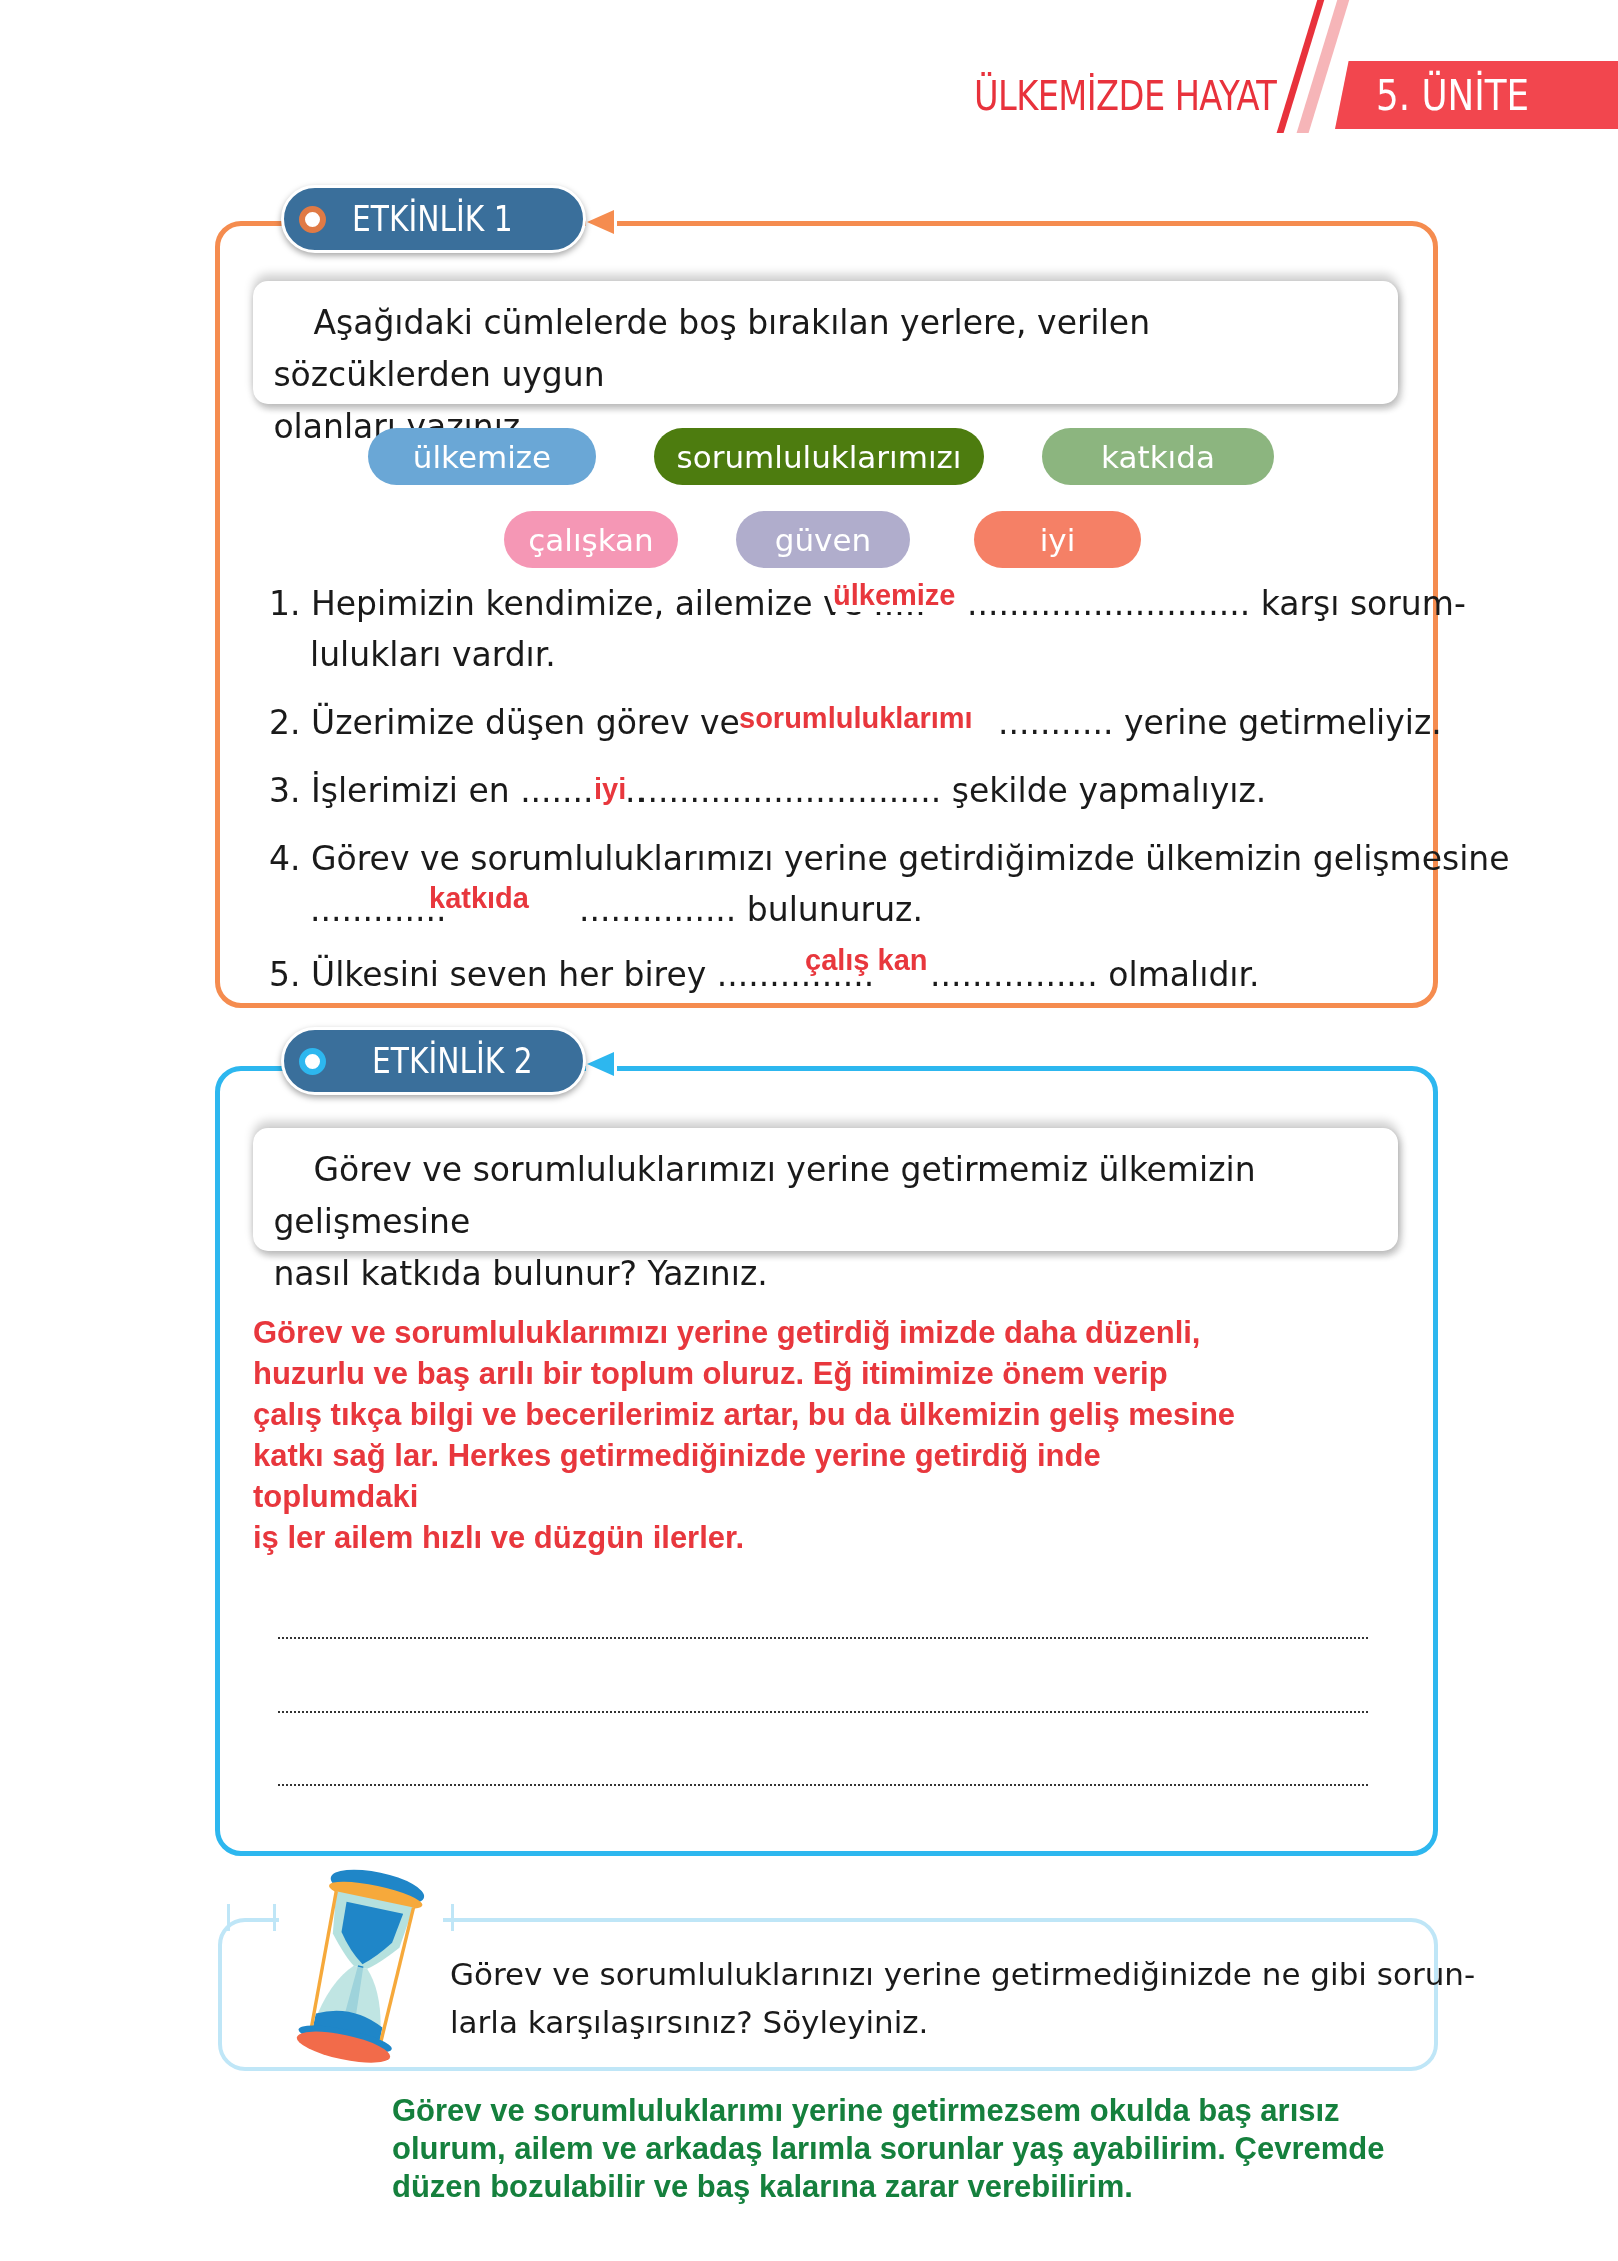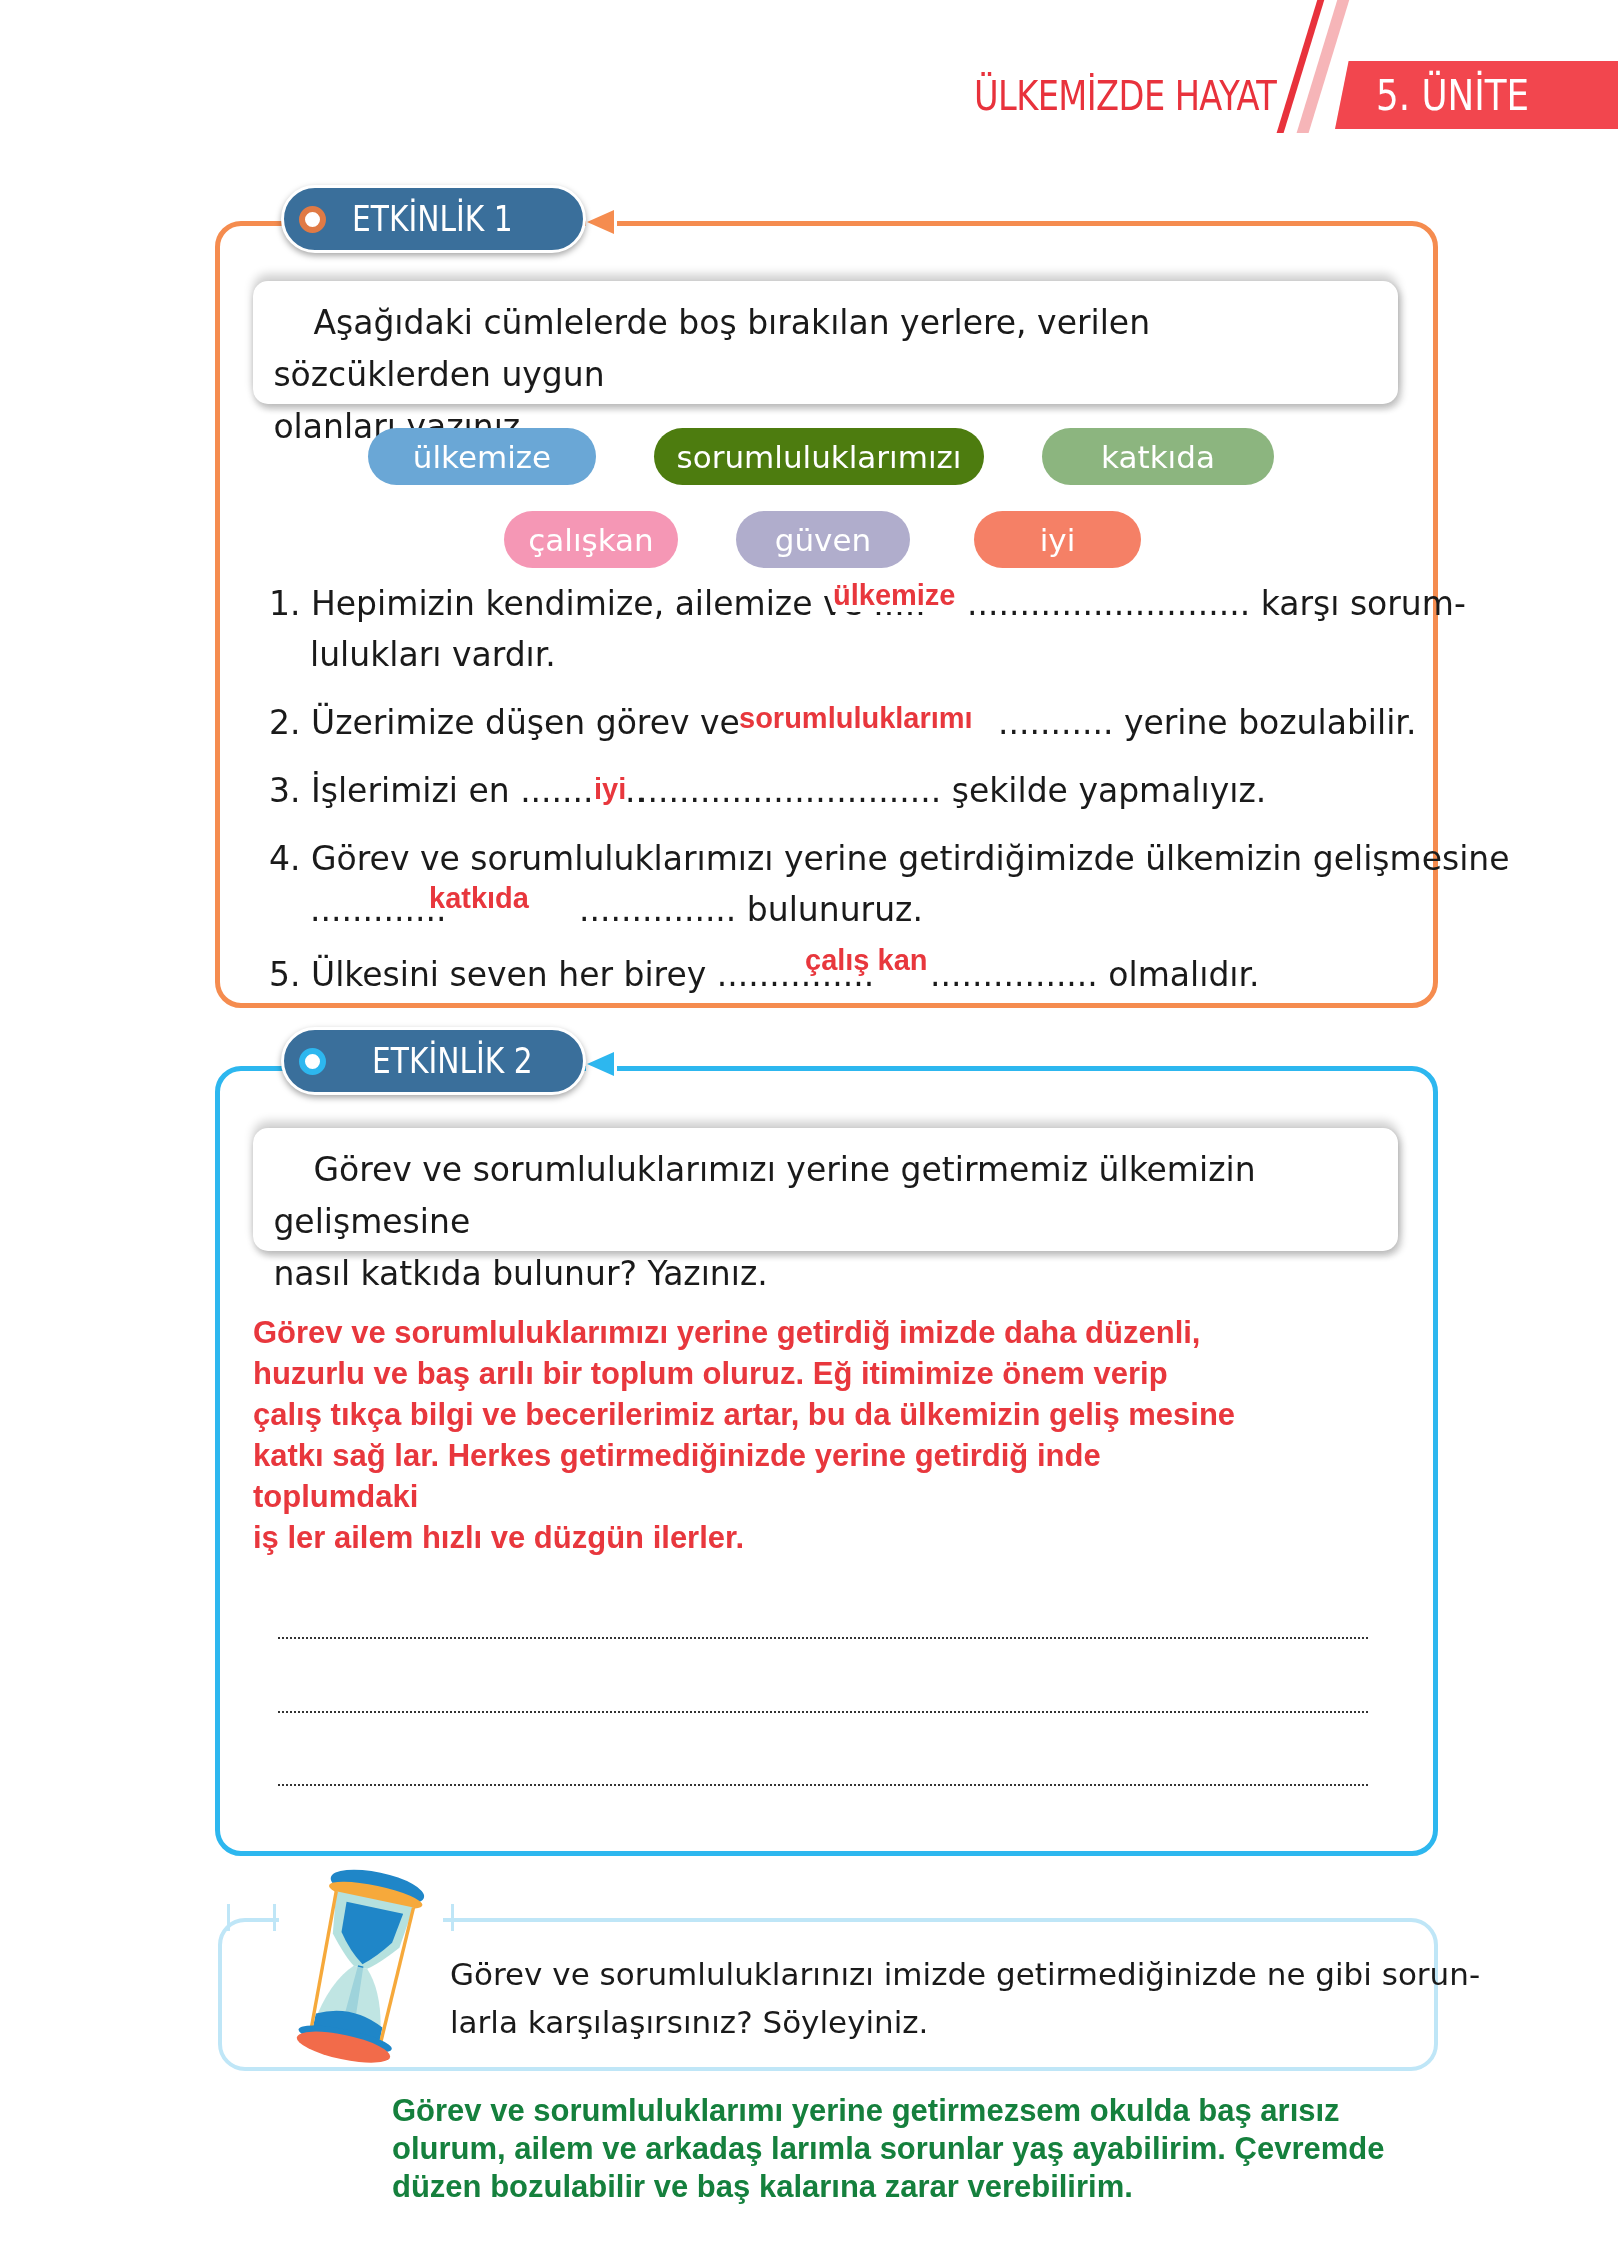--- a/index.html
+++ b/index.html
@@ -121,21 +121,21 @@
     <span>Hepimizin kendimize, ailemize ve .....</span>
   </div>
   <div class="sent" style="left:967px; top:583px;"><span>........................... karşı sorum-</span></div>
   <div class="sent" style="left:310px; top:634px;"><span>lulukları vardır.</span></div>
   <div class="ans" style="left:833px; top:579px;">ülkemize</div>
 
   <div class="sent" style="left:269px; top:702px;">
     <span>2.</span>
     <span>Üzerimize düşen görev ve ....</span>
   </div>
-  <div class="sent" style="left:998px; top:702px;"><span>........... yerine bozulabilir.</span></div>
+  <div class="sent" style="left:998px; top:702px;"><span>........... yerine getirmeliyiz.</span></div>
   <div class="ans" style="left:739px; top:702px;">sorumluluklarımı</div>
 
   <div class="sent" style="left:269px; top:770px;">
     <span>3.</span>
     <span>İşlerimizi en ............</span>
   </div>
   <div class="sent" style="left:637px; top:770px;"><span>............................. şekilde yapmalıyız.</span></div>
   <div class="ans" style="left:594px; top:773px;">iyi</div>
 
   <div class="sent" style="left:269px; top:838px;">
@@ -196,21 +196,21 @@
     <path d="M140 160 Q110 190 100 255 L200 255 Q190 190 160 160 Z" fill="#b5e1de" opacity="0.85"></path>
     <path d="M100 240 Q150 215 200 240 L200 262 L100 262 Z" fill="#1f86c8"></path>
     <line x1="92" y1="58" x2="98" y2="265" stroke="#f6a93b" stroke-width="5"></line>
     <line x1="208" y1="58" x2="202" y2="265" stroke="#f6a93b" stroke-width="5"></line>
     <ellipse cx="150" cy="268" rx="70" ry="14" fill="#1f86c8"></ellipse>
     <ellipse cx="150" cy="280" rx="70" ry="18" fill="#f26b4a"></ellipse>
   </g>
 </svg>
 
 <div class="reflect-text">
-  <div>Görev ve sorumluluklarınızı imizde getirmediğinizde ne gibi sorun-</div>
+  <div>Görev ve sorumluluklarınızı yerine getirmediğinizde ne gibi sorun-</div>
   <div>larla karşılaşırsınız? Söyleyiniz.</div>
 </div>
 
 <div class="final-answer">
   <div>Görev ve sorumluluklarımı yerine getirmezsem okulda baş arısız</div>
   <div>olurum, ailem ve arkadaş larımla sorunlar yaş ayabilirim. Çevremde</div>
   <div>düzen bozulabilir ve baş kalarına zarar verebilirim.</div>
 </div>
 
 

